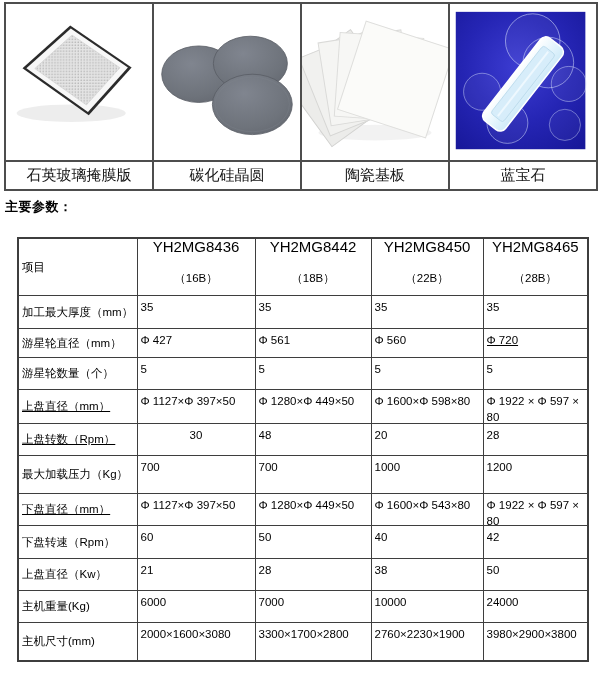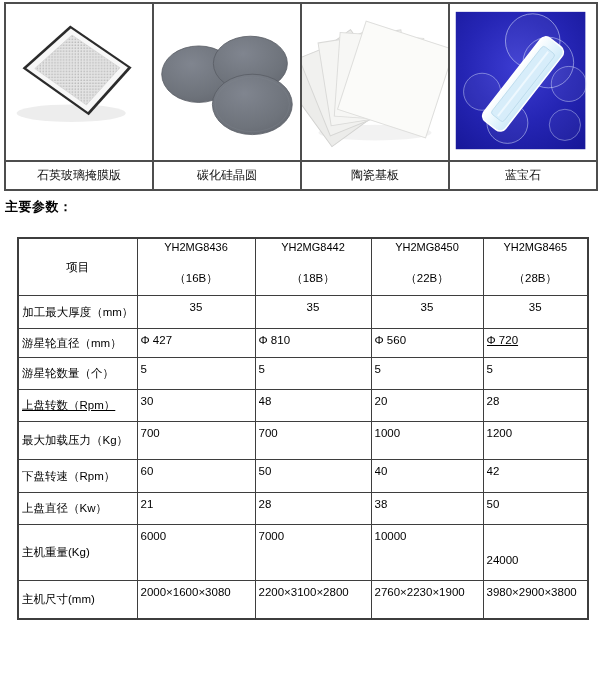--- a/index.html
+++ b/index.html
@@ -3,31 +3,31 @@
 <meta charset="utf-8">
 <style>
   html,body{margin:0;padding:0;background:#fff;}
   body{width:602px;height:700px;font-family:"Liberation Sans","DejaVu Sans",sans-serif;color:#000;overflow:hidden;}
 
   
   .product-strip{border-collapse:collapse;table-layout:fixed;width:594px;margin:2px 0 0 4px;}
   .product-strip td{border:2px solid #4d4d4d;background:#fff;padding:0;}
   .img-cell{height:156px;vertical-align:middle;text-align:center;}
   .img-cell svg{display:block;margin:0 auto;}
-  .cap-cell{height:27px;text-align:center;font-size:12px;color:#111;}
+  .cap-cell{height:27px;text-align:center;font-size:15px;color:#111;}
 
   
   .section-heading{font-size:13px;font-weight:bold;margin:7px 0 8px 5px;letter-spacing:.5px;}
 
   
   .spec-table{border-collapse:collapse;table-layout:fixed;margin:21px 0 0 17px;border:2px solid #3e3e3e;}
   .spec-table th,.spec-table td{border:1px solid #3e3e3e;padding:0 3px;font-weight:normal;font-size:11.5px;line-height:16px;overflow:hidden;}
-  .corner-cell{text-align:center;vertical-align:middle;font-size:12px;padding-left:4px;}
+  .corner-cell{text-align:left;vertical-align:middle;font-size:12px;padding-left:4px;}
   .model-cell{vertical-align:top;padding-top:5px;}
-  .model-name{font-size:11px;}
+  .model-name{font-size:15px;}
   .model-size{margin-top:15px;font-size:11.5px;}
   .label-cell{vertical-align:middle;font-size:12px;padding-left:4px;white-space:nowrap;}
   .label-cell.u{text-decoration:underline;}
   .label-cell.spaced{letter-spacing:3px;white-space:nowrap;}
   .value-cell{vertical-align:top;}
   .clip{overflow:hidden;padding-top:3px;line-height:16.5px;}
 </style>
 </head>
 <body>
 
@@ -136,42 +136,42 @@
           <div class="model-name">YH2MG8450</div>
           <div class="model-size">（22B）</div>
         </th>
         <th class="model-cell">
           <div class="model-name">YH2MG8465</div>
           <div class="model-size">（28B）</div>
         </th>
       </tr>
     </thead>
     <tbody>
-      <tr style="height: 33px; text-align: center;">
+      <tr style="height: 33px;">
         <td class="label-cell">加工最大厚度（mm）</td>
         <td class="value-cell">
           <div class="clip" style="height: 29px;">35</div>
         </td>
         <td class="value-cell">
           <div class="clip" style="height: 29px;">35</div>
         </td>
         <td class="value-cell">
           <div class="clip" style="height: 29px;">35</div>
         </td>
         <td class="value-cell">
           <div class="clip" style="height: 29px;">35</div>
         </td>
       </tr>
       <tr style="height: 29px;">
         <td class="label-cell">游星轮直径（mm）</td>
         <td class="value-cell">
           <div class="clip" style="height: 25px;">Φ 427</div>
         </td>
         <td class="value-cell">
-          <div class="clip" style="height: 25px;">Φ 810</div>
+          <div class="clip" style="height: 25px;">Φ 561</div>
         </td>
         <td class="value-cell">
           <div class="clip" style="height: 25px;">Φ 560</div>
         </td>
         <td class="value-cell">
           <div class="clip" style="height: 25px; text-decoration: underline;">Φ 720</div>
         </td>
       </tr>
       <tr style="height: 32px;">
         <td class="label-cell">游星轮数量（个）</td>
@@ -181,24 +181,39 @@
         <td class="value-cell">
           <div class="clip" style="height: 28px;">5</div>
         </td>
         <td class="value-cell">
           <div class="clip" style="height: 28px;">5</div>
         </td>
         <td class="value-cell">
           <div class="clip" style="height: 28px;">5</div>
         </td>
       </tr>
+      <tr style="height: 34px;">
+        <td class="label-cell u">上盘直径（mm）</td>
+        <td class="value-cell">
+          <div class="clip" style="height: 30px;">Φ 1127×Φ 397×50</div>
+        </td>
+        <td class="value-cell">
+          <div class="clip" style="height: 30px;">Φ 1280×Φ 449×50</div>
+        </td>
+        <td class="value-cell">
+          <div class="clip" style="height: 30px;">Φ 1600×Φ 598×80</div>
+        </td>
+        <td class="value-cell">
+          <div class="clip" style="height: 30px;">Φ 1922 × Φ 597 × 80</div>
+        </td>
+      </tr>
       <tr style="height: 32px;">
         <td class="label-cell u">上盘转数（Rpm）</td>
         <td class="value-cell">
-          <div class="clip" style="height: 28px;">30</div>
+          <div class="clip" style="height: 28px; text-align: center;">30</div>
         </td>
         <td class="value-cell">
           <div class="clip" style="height: 28px;">48</div>
         </td>
         <td class="value-cell">
           <div class="clip" style="height: 28px;">20</div>
         </td>
         <td class="value-cell">
           <div class="clip" style="height: 28px;">28</div>
         </td>
@@ -211,20 +226,35 @@
         <td class="value-cell">
           <div class="clip" style="height: 34px;">700</div>
         </td>
         <td class="value-cell">
           <div class="clip" style="height: 34px;">1000</div>
         </td>
         <td class="value-cell">
           <div class="clip" style="height: 34px;">1200</div>
         </td>
       </tr>
+      <tr style="height: 32px;">
+        <td class="label-cell u">下盘直径（mm）</td>
+        <td class="value-cell">
+          <div class="clip" style="height: 28px;">Φ 1127×Φ 397×50</div>
+        </td>
+        <td class="value-cell">
+          <div class="clip" style="height: 28px;">Φ 1280×Φ 449×50</div>
+        </td>
+        <td class="value-cell">
+          <div class="clip" style="height: 28px;">Φ 1600×Φ 543×80</div>
+        </td>
+        <td class="value-cell">
+          <div class="clip" style="height: 28px;">Φ 1922 × Φ 597 × 80</div>
+        </td>
+      </tr>
       <tr style="height: 33px;">
         <td class="label-cell">下盘转速（Rpm）</td>
         <td class="value-cell">
           <div class="clip" style="height: 29px;">60</div>
         </td>
         <td class="value-cell">
           <div class="clip" style="height: 29px;">50</div>
         </td>
         <td class="value-cell">
           <div class="clip" style="height: 29px;">40</div>
@@ -253,30 +283,30 @@
         <td class="value-cell">
           <div class="clip" style="height: 28px;">6000</div>
         </td>
         <td class="value-cell">
           <div class="clip" style="height: 28px;">7000</div>
         </td>
         <td class="value-cell">
           <div class="clip" style="height: 28px;">10000</div>
         </td>
         <td class="value-cell">
-          <div class="clip" style="height: 28px; margin-top: 24px;">24000</div>
+          <div class="clip" style="height: 28px;">24000</div>
         </td>
       </tr>
       <tr style="height: 38px;">
         <td class="label-cell">主机尺寸(mm)</td>
         <td class="value-cell">
           <div class="clip" style="height: 34px;">2000×1600×3080</div>
         </td>
         <td class="value-cell">
-          <div class="clip" style="height: 34px;">2200×3100×2800</div>
+          <div class="clip" style="height: 34px;">3300×1700×2800</div>
         </td>
         <td class="value-cell">
           <div class="clip" style="height: 34px;">2760×2230×1900</div>
         </td>
         <td class="value-cell">
           <div class="clip" style="height: 34px;">3980×2900×3800</div>
         </td>
       </tr>
     </tbody>
   </table>

